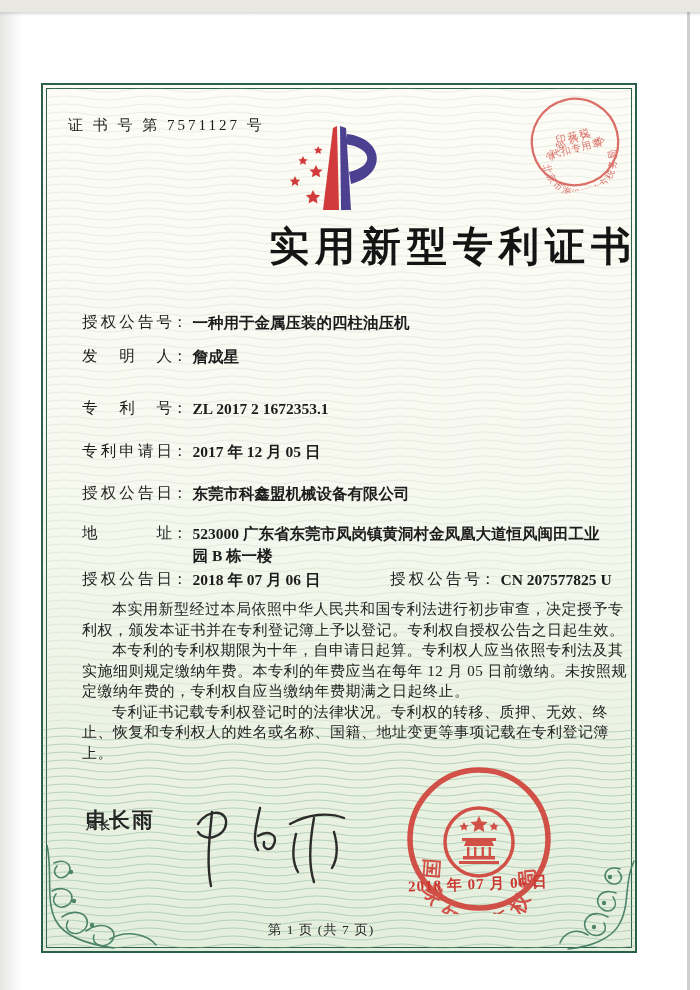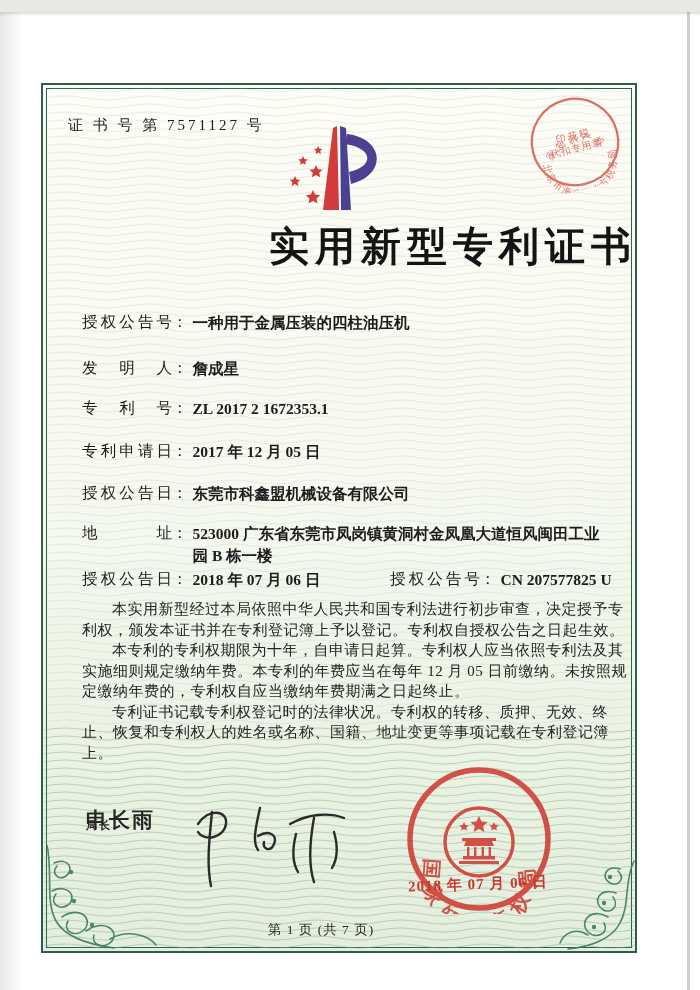--- a/index.html
+++ b/index.html
@@ -134,21 +134,21 @@
         <path d="M30,68 l2.2,4.6 5,.6 -3.7,3.4 1,4.9 -4.5,-2.4 -4.5,2.4 1,-4.9 -3.7,-3.4 5,-.6 Z"></path>
       </g>
     </g>
   </svg>
 
   <div class="title">实用新型专利证书</div>
 
   <div class="field-row" style="top:300px">
     <span class="field-label">授权公告号</span><span class="field-colon">：</span><span class="field-value">一种用于金属压装的四柱油压机</span>
   </div>
-  <div class="field-row" style="top:346px">
+  <div class="field-row" style="top:334px">
     <span class="field-label">发明人</span><span class="field-colon">：</span><span class="field-value">詹成星</span>
   </div>
   <div class="field-row" style="top:386px">
     <span class="field-label">专利号</span><span class="field-colon">：</span><span class="field-value">ZL 2017 2 1672353.1</span>
   </div>
   <div class="field-row" style="top:429px">
     <span class="field-label">专利申请日</span><span class="field-colon">：</span><span class="field-value">2017 年 12 月 05 日</span>
   </div>
   <div class="field-row" style="top:471px">
     <span class="field-label">授权公告日</span><span class="field-colon">：</span><span class="field-value">东莞市科鑫盟机械设备有限公司</span>

